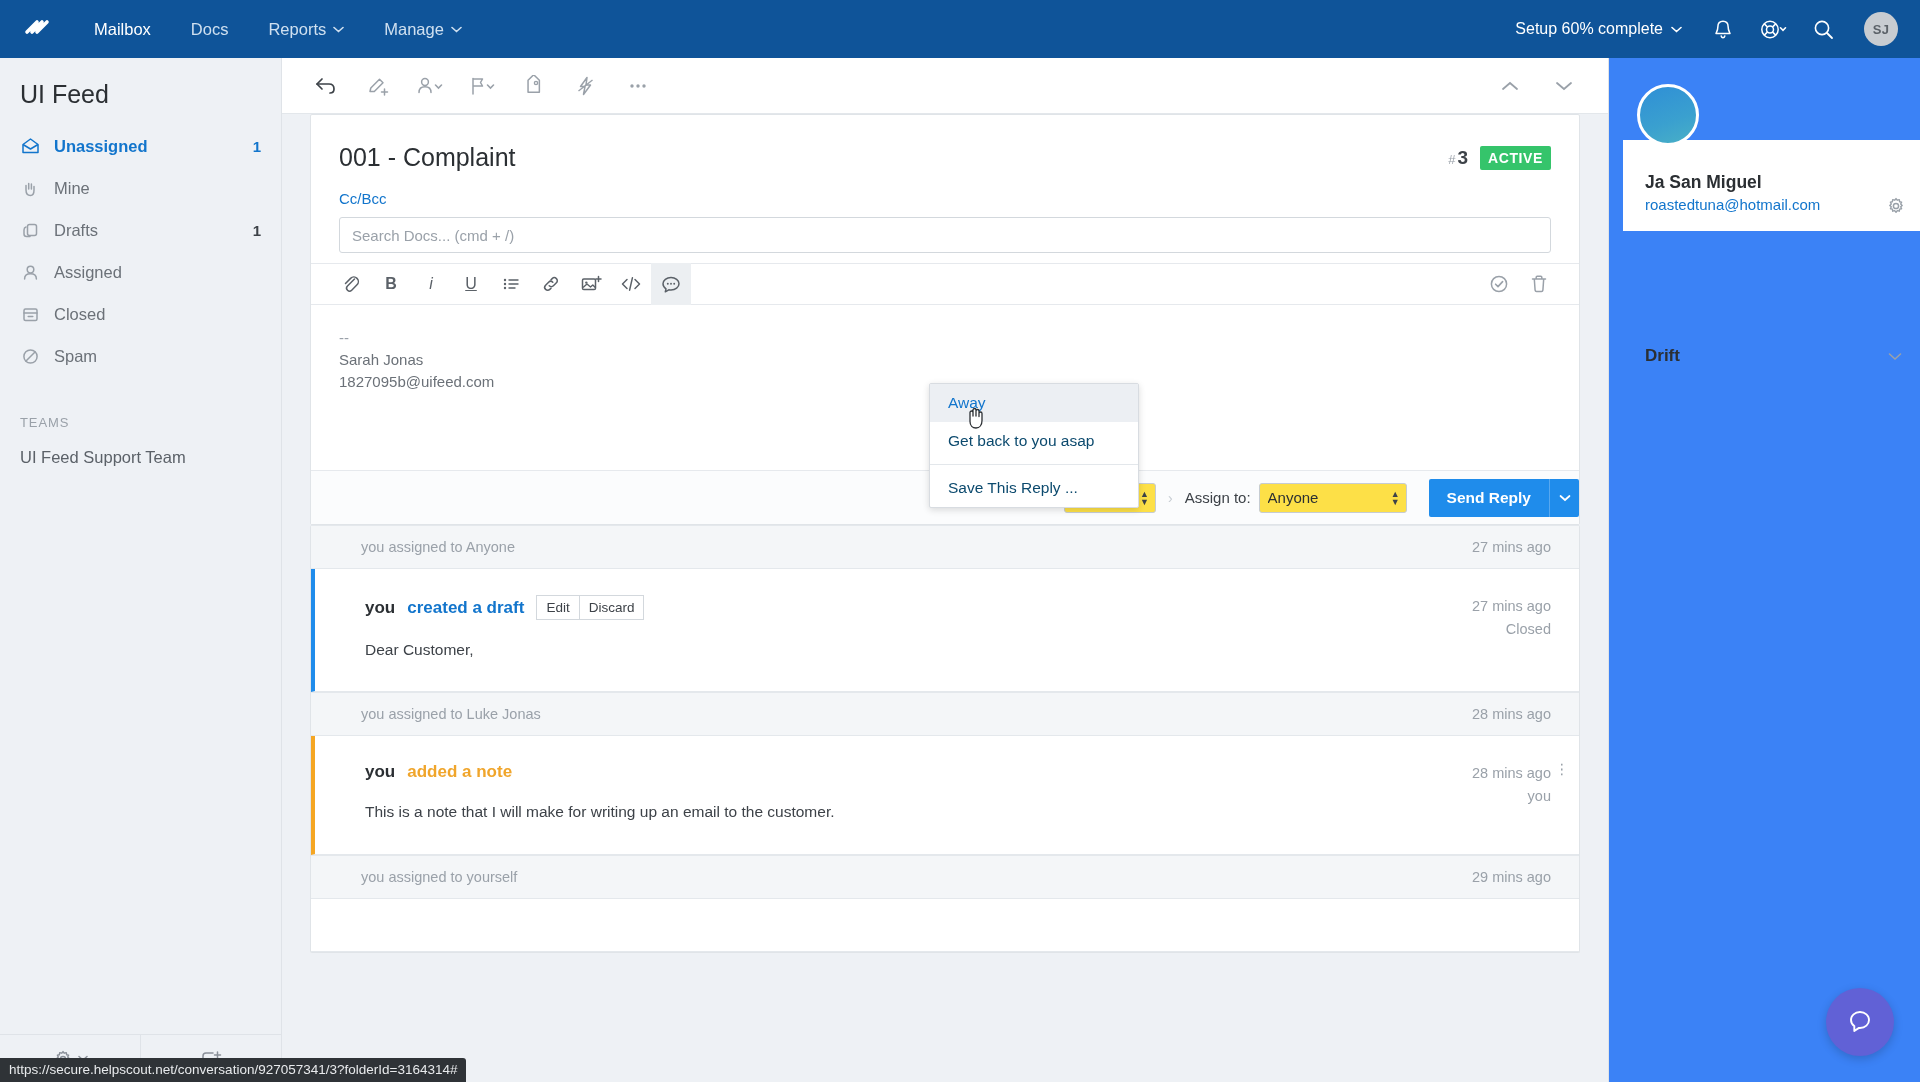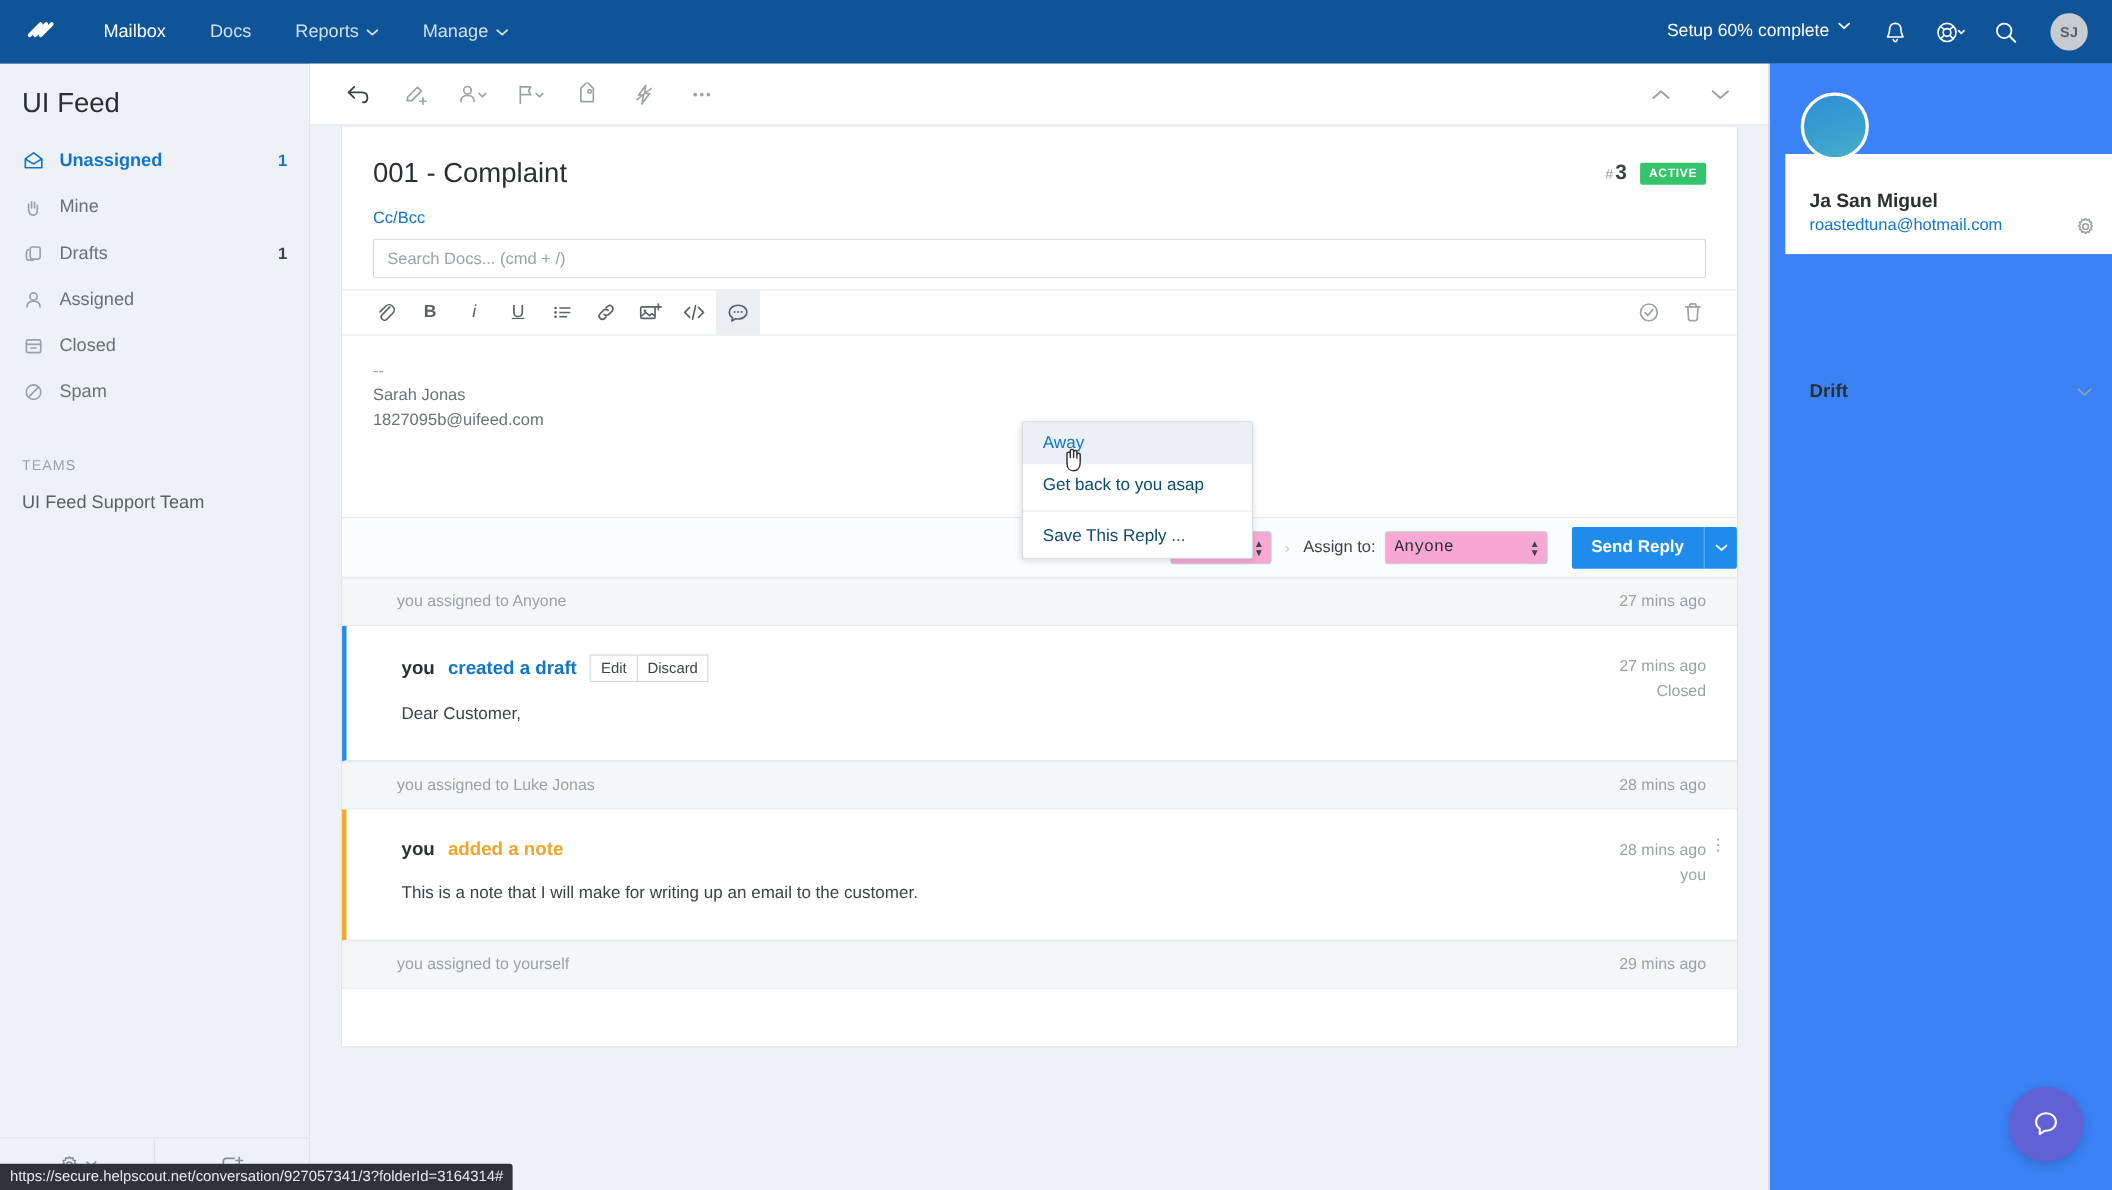--- a/index.html
+++ b/index.html
@@ -17,21 +17,21 @@
     flex: 0 0 58px; padding: 0 22px; color: #fff;
   }
   .logo { width: 30px; height: 30px; margin-right: 22px; display:flex; align-items:center; justify-content:center;}
   .nav-links { display: flex; align-items: center; gap: 0px; }
   .nav-link {
     font-size: 16.5px; color: #cfe0f0; padding: 0 20px; cursor: pointer;
     display: flex; align-items: center; gap: 7px; line-height: 58px; height: 58px;
   }
   .nav-link.active { color: #ffffff; align-items: flex-end; }
   .nav-right { margin-left: auto; display: flex; align-items: center; gap: 4px; }
-  .setup-label { font-size: 16px; color: #ffffff; display: flex; gap: 8px; padding: 0 14px; cursor: pointer;}
+  .setup-label { font-size: 16px; color: #ffffff; display: flex; align-items: center; gap: 8px; padding: 0 14px; cursor: pointer;}
   .icon-btn { width: 46px; height: 46px; display: flex; align-items: center; justify-content: center; cursor: pointer; }
   .avatar-top {
     width: 34px; height: 34px; border-radius: 50%; background: #c8ccd1;
     color: #5b6168; font-size: 13px; font-weight: bold; display:flex;
     align-items:center; justify-content:center; margin-left: 14px; cursor:pointer;
     letter-spacing: .3px;
   }
   .caret { display:inline-block; }
 
   
@@ -84,21 +84,21 @@
   }
   .conv-header-card { padding: 0; margin-top: 0; }
   .conv-title-row {
     display: flex; align-items: center; padding: 28px 28px 18px 28px;
   }
   .conv-title { font-size: 25px; color: #2b2f33; }
   .conv-meta { margin-left: auto; display: flex; align-items: center; gap: 12px; }
   .conv-num { font-size: 19px; color: #3d4248; font-weight: bold; }
   .conv-num .hash { font-size: 13px; color: #9aa1a9; font-weight: normal; margin-right: 2px;}
   .badge-active {
-    background: #35c46b; color: #fff; font-size: 11px; font-weight: bold;
+    background: #35c46b; color: #fff; font-size: 14px; font-weight: bold;
     letter-spacing: .6px; padding: 4px 8px; border-radius: 2px;
   }
   .ccbcc { color: #1275cc; font-size: 15px; padding: 0 28px 10px 28px; cursor: pointer; }
 
   .docsearch-wrap { padding: 0 28px 10px 28px; }
   .docsearch {
     width: 100%; height: 36px; border: 1px solid #d3d8dd; border-radius: 3px;
     padding: 0 12px; font-size: 15px; color: #3d4248; font-family: inherit;
     background:#fff;
   }
@@ -119,22 +119,22 @@
   .editor-body { padding: 22px 28px 14px 28px; min-height: 165px; font-size: 15px; color: #6b7178; line-height: 1.45; position:relative;}
   .sig-dashes { color:#9aa1a9; }
 
   .reply-actions {
     border-top: 1px solid #e6e9ed; height: 54px; display: flex; align-items: center;
     justify-content: flex-end; padding: 0 0 0 0; background: #fbfcfd;
   }
   .ra-inner { display: flex; align-items: center; gap: 8px; padding-right: 0; }
   .ra-label { font-size: 15px; color: #3d4248; }
   .sel {
-    height: 30px; border: 1px solid #c6ccd2; border-radius: 3px; background: #f9a8d4;
-    font-size: 15px; font-family: Liberation Mono, monospace; color: #2b2f33; padding: 0 22px 0 8px;
+    height: 30px; border: 1px solid #c6ccd2; border-radius: 3px; background: #fde047;
+    font-size: 15px; font-family: Liberation Sans, sans-serif; color: #2b2f33; padding: 0 22px 0 8px;
     appearance: none; position: relative; cursor: pointer;
   }
   .sel-wrap { position: relative; display: inline-block; }
   .sel-arrows {
     position: absolute; right: 7px; top: 50%; transform: translateY(-50%);
     pointer-events: none; color: #3d4248; font-size: 9px; line-height: 8px; text-align:center;
   }
   .sel-status { width: 92px; }
   .sel-assign { width: 148px; }
   .chev-sep { color: #c6ccd2; font-size: 14px; margin: 0 4px; }

